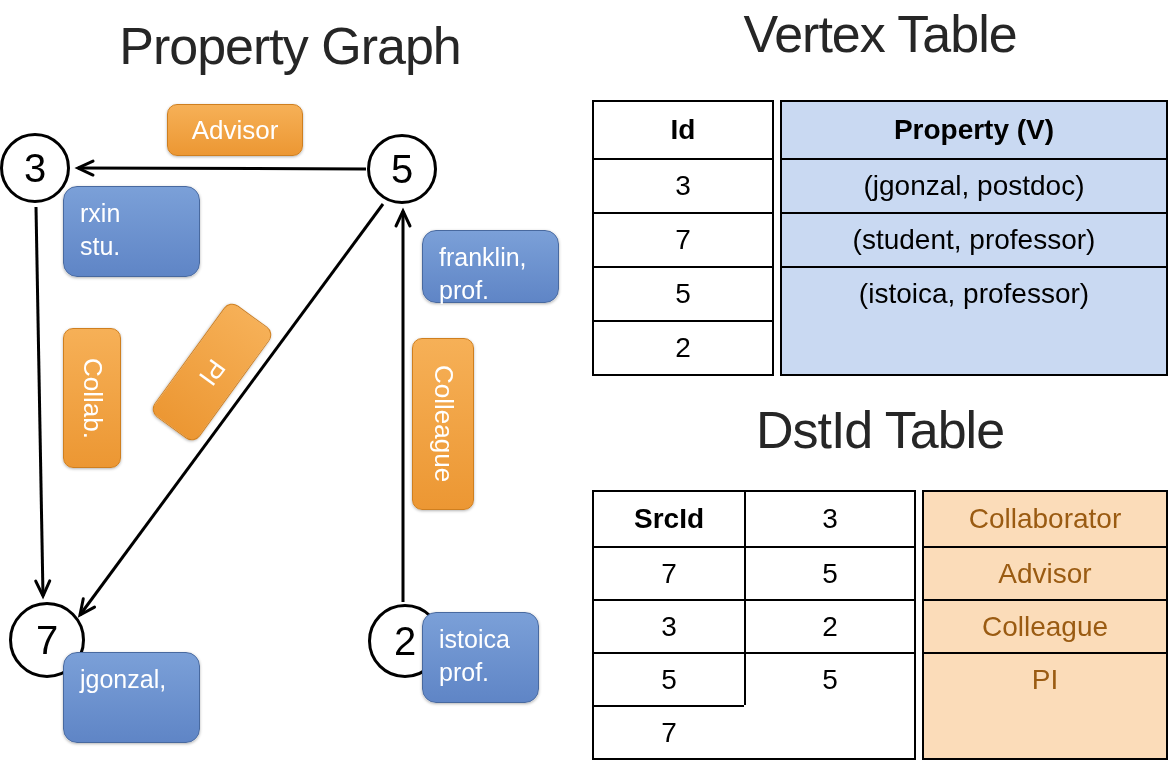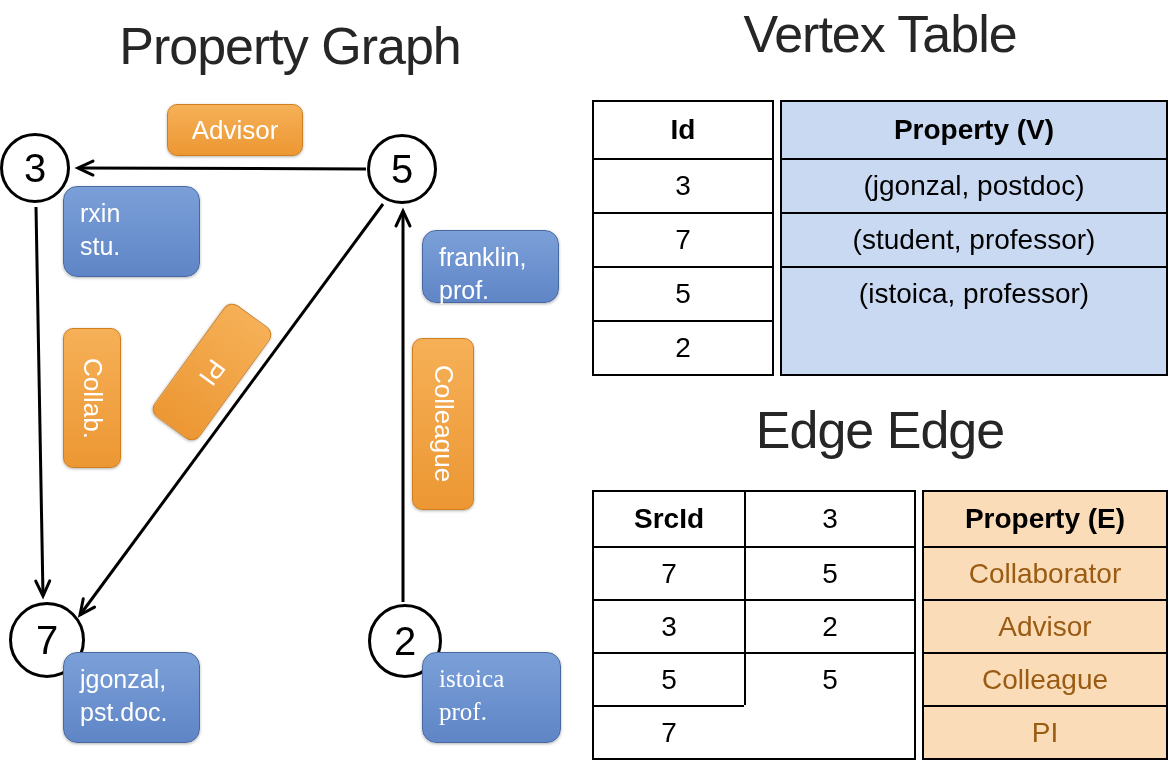--- a/index.html
+++ b/index.html
@@ -56,21 +56,21 @@
     color: #fff;
     font-size: 25px;
     line-height: 1.3;
     padding: 10px 0 0 16px;
     box-sizing: border-box;
     box-shadow: 0 1px 3px rgba(0,0,0,.3);
   }
   .rxin     { left: 63px;  top: 186px; width: 137px; height: 91px; }
   .franklin { left: 422px; top: 186px; width: 137px; height: 73px; margin-top: 44px; }
   .jgonzal  { left: 63px;  top: 652px; width: 137px; height: 91px; }
-  .istoica  { left: 422px; top: 652px; width: 139px; height: 91px; font-family: Liberation Serif, serif; }
+  .istoica  { left: 422px; top: 612px; width: 117px; height: 91px; }
 
   .obox {
     position: absolute;
     z-index: 4;
     background: linear-gradient(180deg, var(--edge-label-bg-light, #F6B057), var(--edge-label-bg, #EC9733));
     border: 1px solid #cf7f1f;
     border-radius: 10px;
     color: #fff;
     font-size: 26px;
     display: flex;
@@ -161,21 +161,20 @@
     <div class="bbox rxin">
       <div>rxin</div>
       <div>stu.</div>
     </div>
     <div class="bbox franklin">
       <div>franklin,</div>
       <div>prof.</div>
     </div>
     <div class="bbox jgonzal">
       <div>jgonzal,</div>
-      <div>pst.doc.</div>
     </div>
     <div class="bbox istoica">
       <div>istoica</div>
       <div>prof.</div>
     </div>
 
     <div class="obox advisor">Advisor</div>
     <div class="obox collab vertical">Collab.</div>
     <div class="obox pi vertical">PI</div>
     <div class="obox colleague vertical">Colleague</div>
@@ -195,36 +194,35 @@
       <div class="sub col v-prop">
         <div class="cell head">Property (V)</div>
         <div class="cell">(jgonzal, postdoc)</div>
         <div class="cell">(student, professor)</div>
         <div class="cell">(istoica, professor)</div>
       </div>
     </div>
   </div>
 
   <div>
-    <div class="big-title etable-title">Edge Edge</div>
+    <div class="big-title etable-title">DstId Table</div>
 
     <div class="table-wrap etable-wrap">
       <div class="sub e-srcdst">
         <div class="cell head">SrcId</div>
         <div class="cell">3</div>
         <div class="cell">7</div>
         <div class="cell">5</div>
         <div class="cell">3</div>
         <div class="cell">2</div>
         <div class="cell">5</div>
         <div class="cell">5</div>
         <div class="cell">7</div>
       </div>
       <div class="sub col e-prop">
-        <div class="cell head">Property (E)</div>
         <div class="cell">Collaborator</div>
         <div class="cell">Advisor</div>
         <div class="cell">Colleague</div>
         <div class="cell">PI</div>
       </div>
     </div>
   </div>
 
 </div>
 

